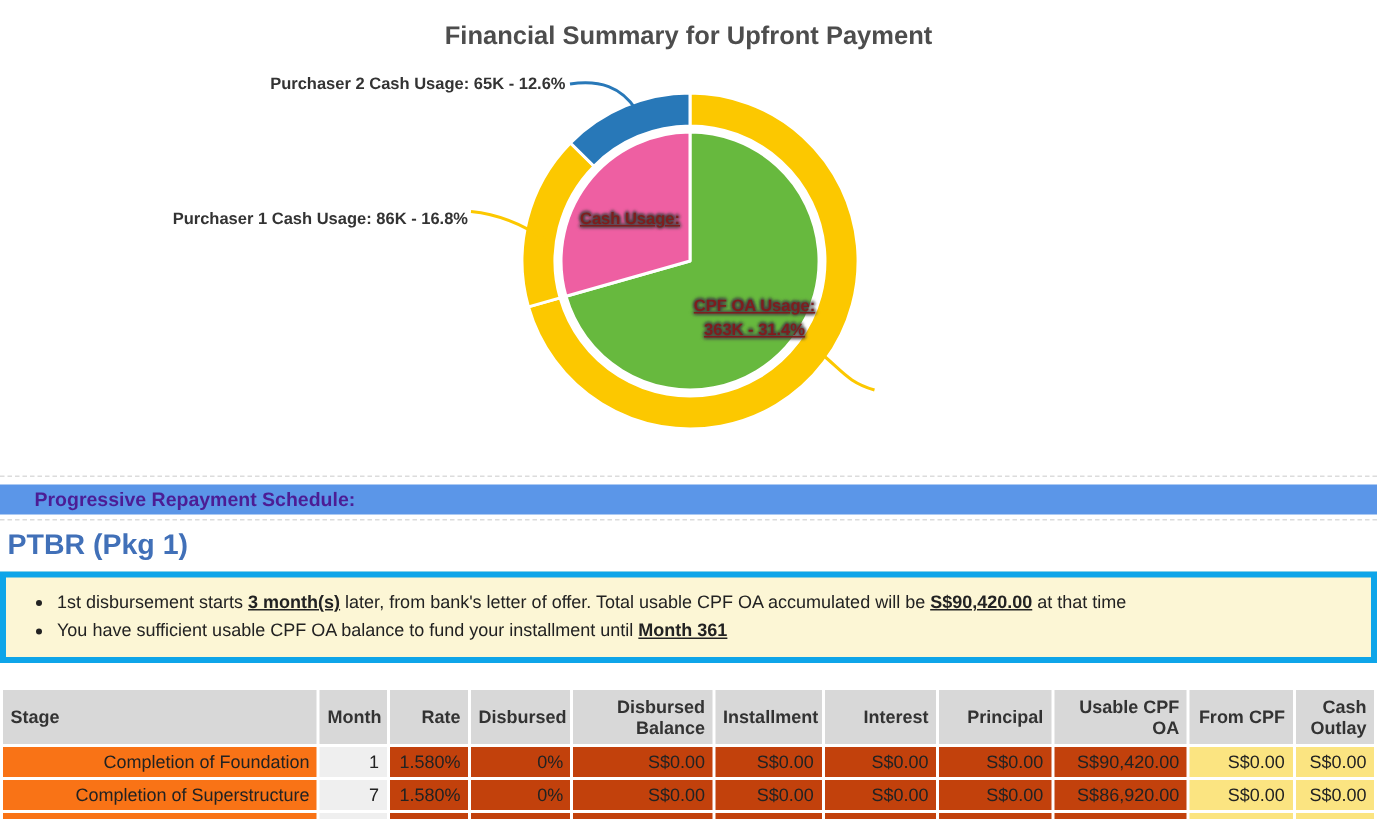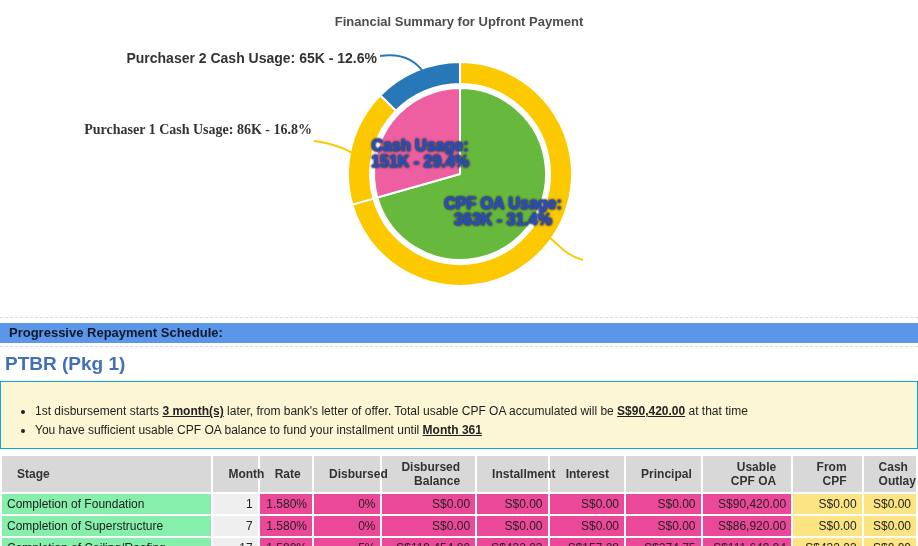--- a/index.html
+++ b/index.html
@@ -6,72 +6,73 @@
   html,body { background:#fff; }
   body {
     width: 918px; height: 546px; overflow: hidden;
     font-family: "Liberation Sans", "DejaVu Sans", sans-serif;
     color: #222;
   }
   
   .chart-area { position: relative; width: 918px; height: 317px; }
   .chart-title {
     position: absolute; top: 14px; left: 0; width: 918px;
-    text-align: center; font-size: 13px; font-weight: bold; color: #4d4d4d;
+    text-align: center; font-size: 17px; font-weight: bold; color: #4d4d4d;
   }
   .chart-svg { position: absolute; top: 0; left: 0; }
   .callout {
-    position: absolute; font-size: 14px; font-weight: bold; color: #333;
+    position: absolute; font-size: 11px; font-weight: bold; color: #333;
     white-space: nowrap;
   }
   .callout.p2   { top: 50px;  right: 541px; }
-  .callout.p1c  { top: 122px; right: 606px; font-family: Liberation Serif, serif; }
+  .callout.p1c  { top: 140px; right: 606px; }
   .callout.p1o  { top: 253px; left: 587px; }
   .slice-label {
     position: absolute; width: 150px; text-align: center;
-    font-size: 16px; font-weight: bold; color: #1d4ed8; line-height: 16px;
+    font-size: 11px; font-weight: bold; color: #7f1d1d; line-height: 16px;
     text-shadow: 0 1px 2px rgba(70,70,70,.95), 0 -1px 2px rgba(70,70,70,.95),
                  1px 0 2px rgba(70,70,70,.95), -1px 0 2px rgba(70,70,70,.95);
+    text-decoration: underline;
   }
   .slice-label.cash { left: 345px; top: 138px; }
   .slice-label.cpf  { left: 428px; top: 196px; text-align: center; }
   
   .dash { border-top: 1px dashed #dcdcdc; }
   .section-bar {
     margin: 5px 0 3px 0; height: 20px; line-height: 20px;
-    background: #5b96e8; color: #0f172a; font-size: 13px; font-weight: bold;
-    padding-left: 9px;
+    background: #5b96e8; color: #4c1d95; font-size: 13px; font-weight: bold;
+    padding-left: 23px;
   }
   .pkg-title {
     color: #4170b8; font-size: 19px; font-weight: bold;
     padding: 6px 6px 6px 5px;
   }
   
   .notes {
-    background: #fcf6d5; border: 1px solid #0ea5e9;
-    padding: 20px 10px 8px 10px; margin-bottom: 5px;
+    background: #fcf6d5; border: 4px solid #0ea5e9;
+    padding: 7px 10px 8px 10px; margin-bottom: 16px;
   }
   .notes ul { list-style: disc outside; padding-left: 24px; }
   .notes li { font-size: 12px; line-height: 19px; color: #222; }
   .notes .em { font-weight: bold; text-decoration: underline; }
   
   table.sched {
     width: 100%; border-collapse: separate; border-spacing: 2px;
     font-size: 12px; table-layout: fixed;
   }
   table.sched th {
     background: #d8d8d8; color: #333; font-weight: bold;
-    padding: 4px 15px; text-align: right; vertical-align: middle; line-height: 14px; margin-top: 12px;
+    padding: 4px 5px; text-align: right; vertical-align: middle; line-height: 14px; margin-top: 12px;
   }
   table.sched th.stage { text-align: left; }
   table.sched td {
     padding: 3px 5px; text-align: right; white-space: nowrap;
-    overflow: hidden; background: #ec4899; height: 20px; vertical-align: middle;
+    overflow: hidden; background: #c2410c; height: 20px; vertical-align: middle;
   }
-  table.sched td.stage { background: #86efac; text-align: left; }
+  table.sched td.stage { background: #f97316; text-align: right; }
   table.sched td.month { background: #efefef; }
   table.sched td.hl { background: #fbe481; }
 </style>
 </head>
 <body>
 
 <div class="chart-area">
   <div class="chart-title">Financial Summary for Upfront Payment</div>
 
   <svg class="chart-svg" width="918" height="317">
@@ -85,21 +86,20 @@
     <path id="leader-p2" d="M 380 56 C 400 53 414 58 424 73" fill="none" stroke-width="2" stroke="#2878b8"></path>
     <path id="leader-p1c" d="M 314 141 C 334 143 352 151 368 163" fill="none" stroke-width="2" stroke="#fcc800"></path>
     <path id="leader-p1o" d="M 549 237 C 562 248 566 255 583 260" fill="none" stroke-width="2" stroke="#fcc800"></path>
   </svg>
 
   <div class="callout p2">Purchaser 2 Cash Usage: 65K - 12.6%</div>
   <div class="callout p1c">Purchaser 1 Cash Usage: 86K - 16.8%</div>
 
   <div class="slice-label cash">
     <div>Cash Usage:</div>
-    <div>151K - 29.4%</div>
   </div>
   <div class="slice-label cpf">
     <div>CPF OA Usage:</div>
     <div>363K - 31.4%</div>
   </div>
 </div>
 
 <div class="dash"></div>
 <div class="section-bar">Progressive Repayment Schedule:</div>
 <div class="dash"></div>

